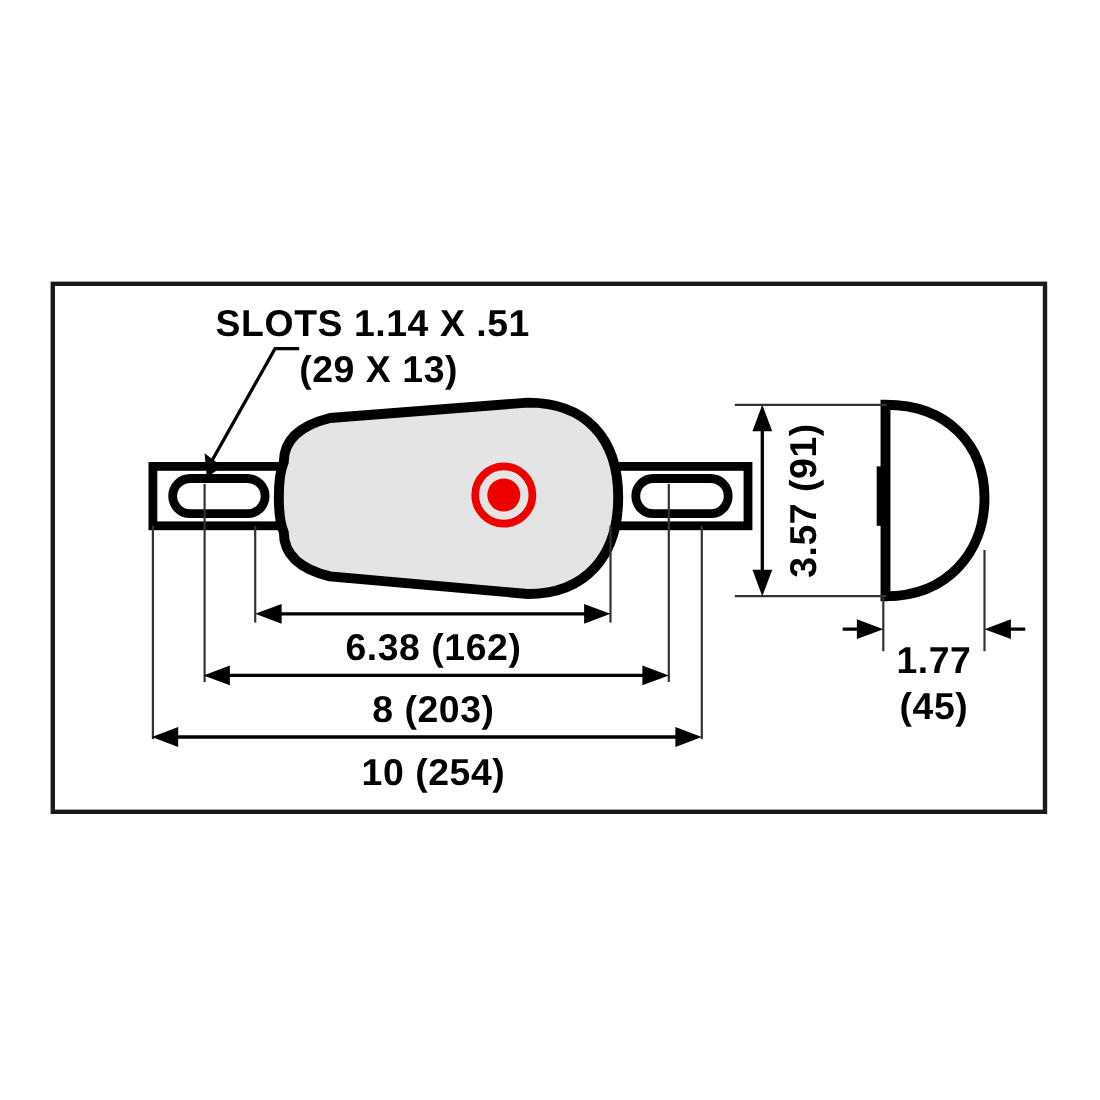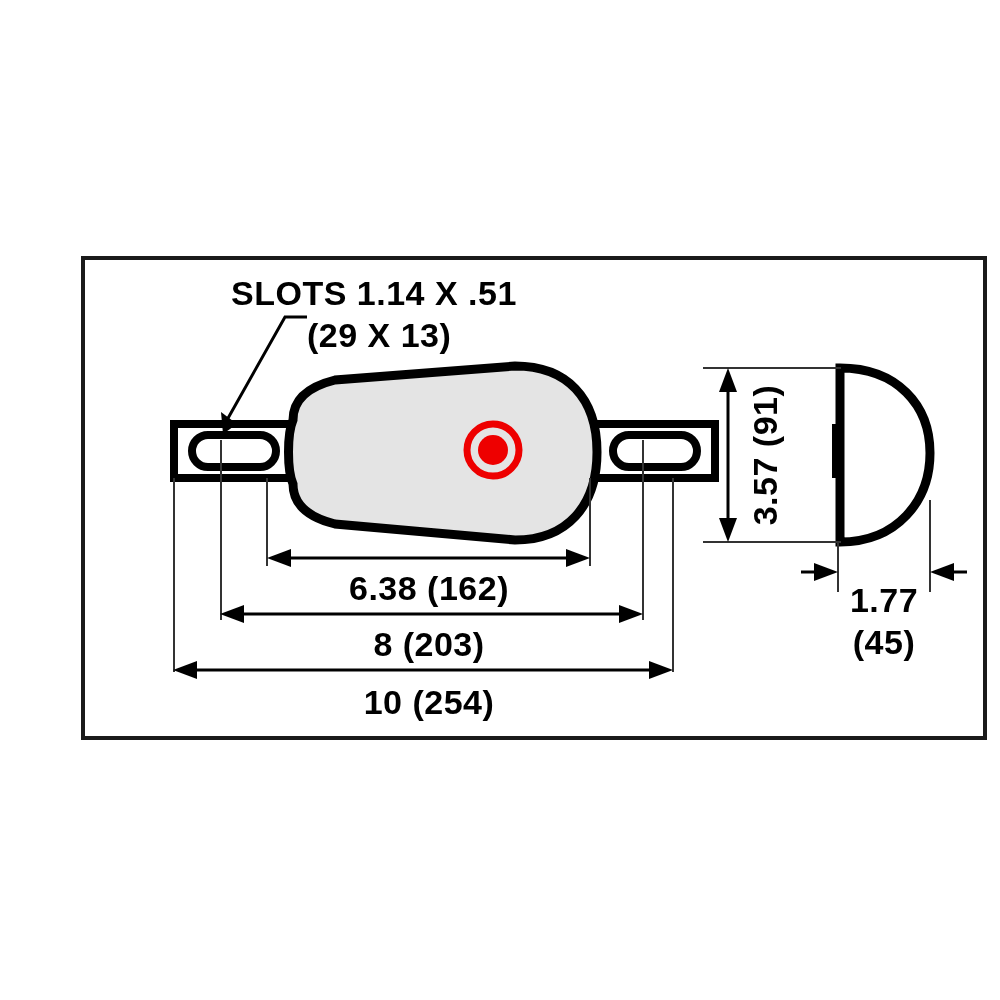--- a/index.html
+++ b/index.html
@@ -11,21 +11,20 @@
     width: 1000px;
     height: 1000px;
     font-family: "Liberation Sans", sans-serif;
     overflow: hidden;
   }
   #drawing-root {
     position: relative;
     width: 908px;
     height: 1000px;
     background: #ffffff;
-    margin-left: 35px;
   }
   svg#tech-drawing {
     display: block;
     width: 1000px;
     height: 1000px;
   }
   .dim-text {
     font-family: "Liberation Sans", sans-serif;
     font-weight: bold;
     font-size: 34px;

